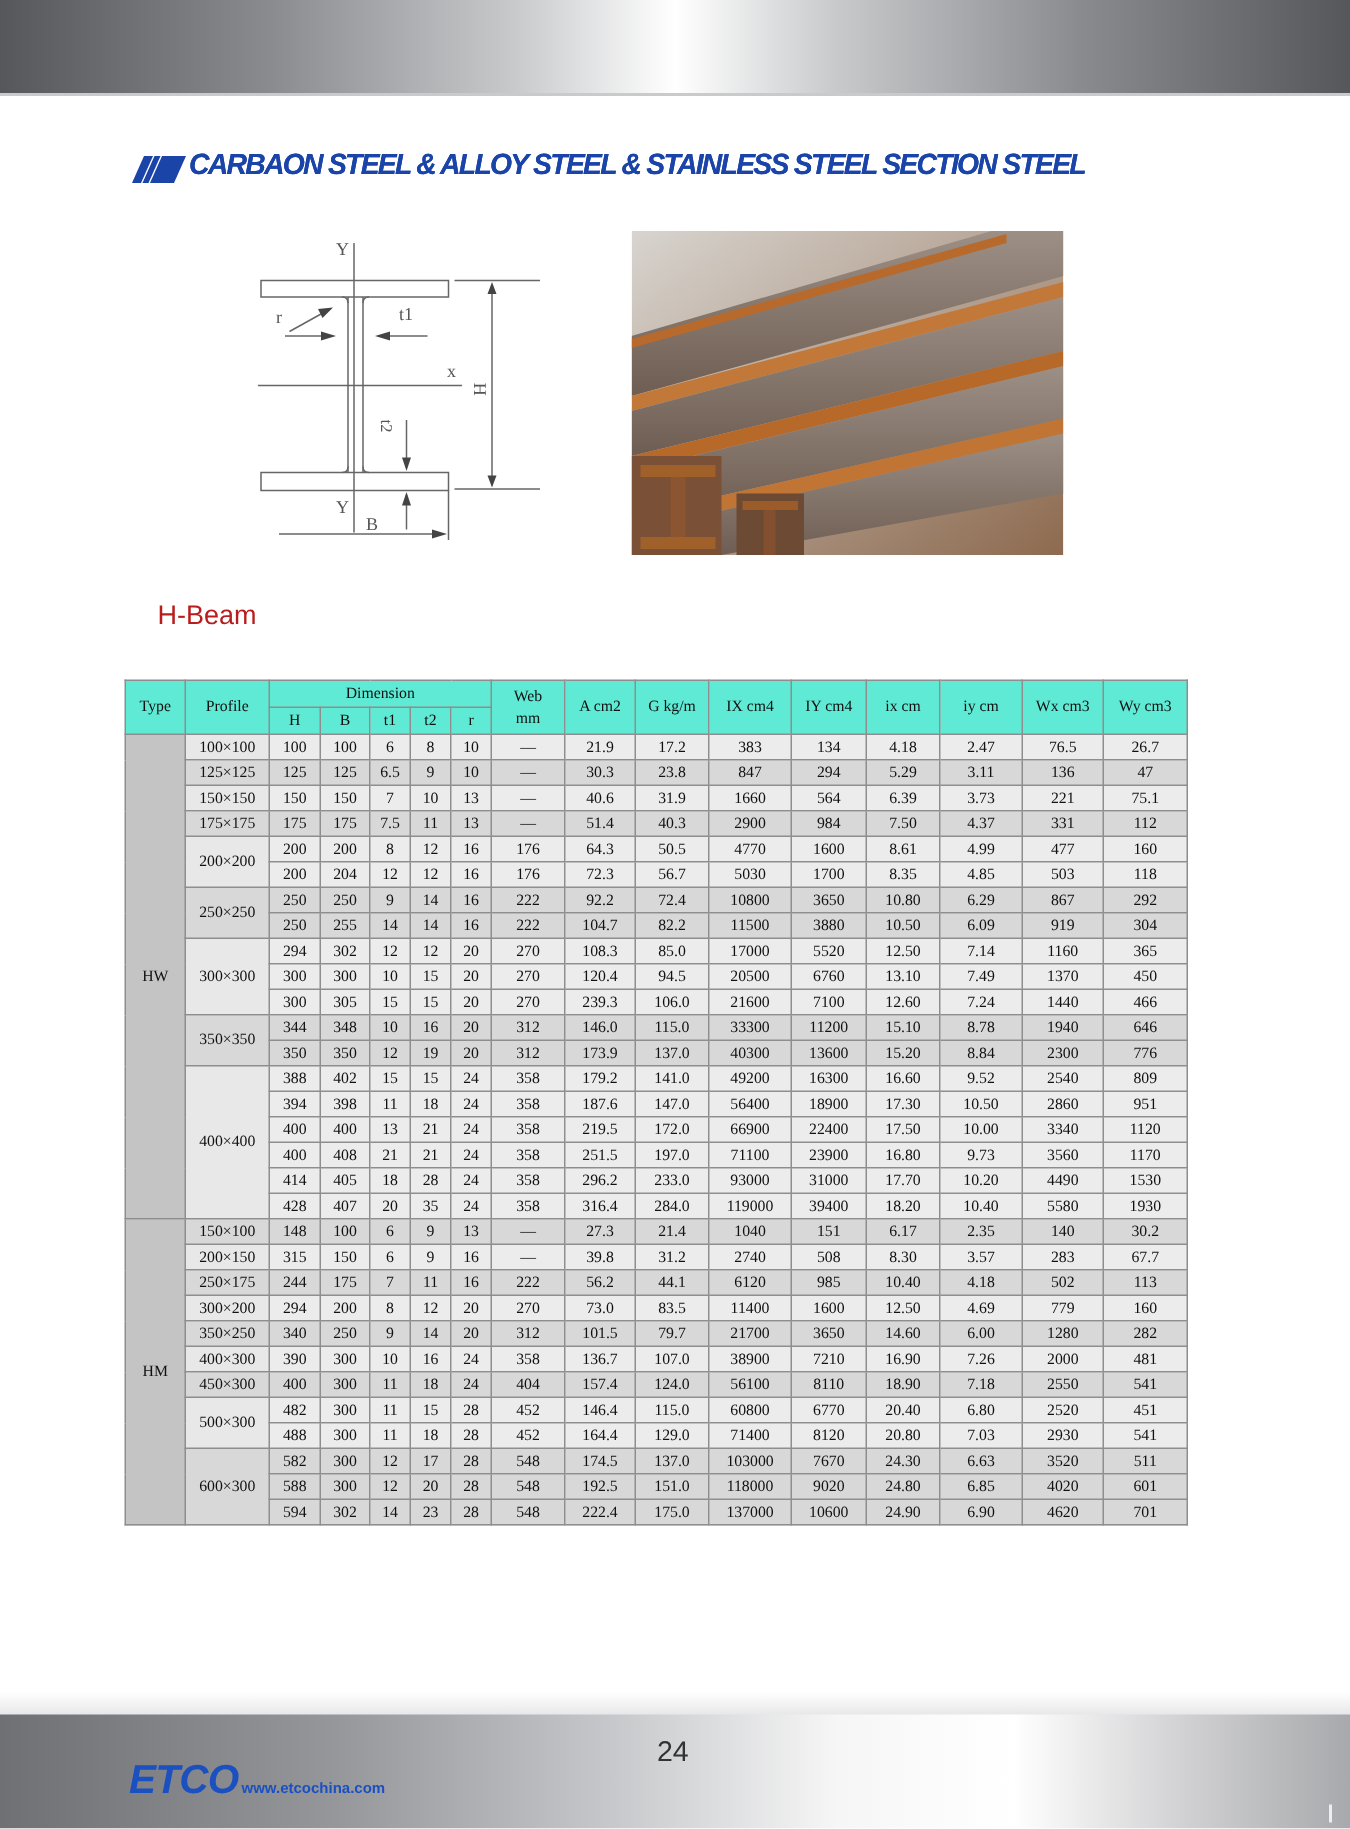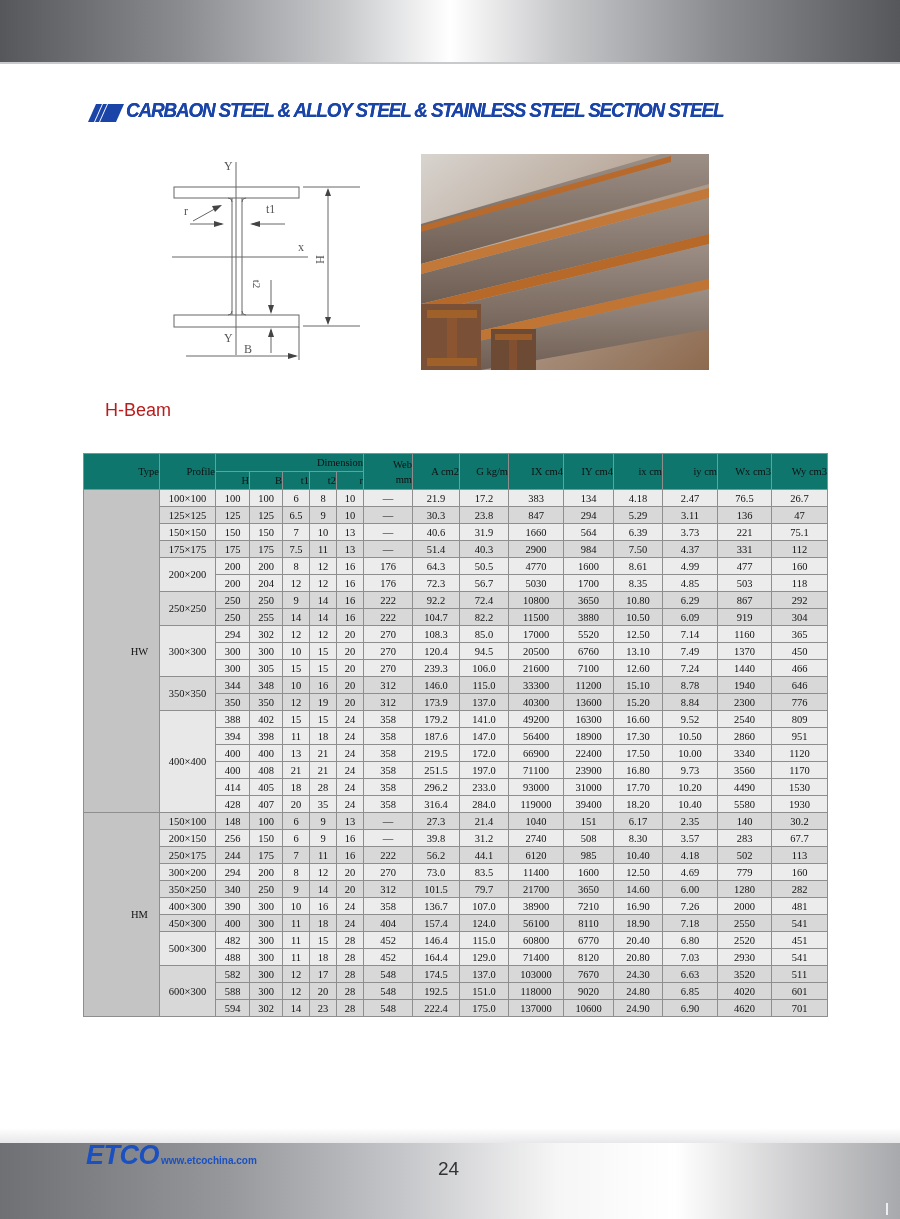--- a/index.html
+++ b/index.html
@@ -9,31 +9,31 @@
   .top-band-line { position:absolute; left:0; top:62px; width:900px; height:2px; background:#c9cacc; }
   .title-row { position: absolute; left: 88px; top: 96px; height: 26px; display: flex; align-items: flex-end; }
   .title-stripes { width: 36px; height: 18px; margin-right: 2px; position: relative; }
   .title-stripes svg { display:block; }
   .title-text { font-family: "Liberation Sans", sans-serif; font-weight: bold; font-style: italic; font-size: 19.5px; color: #1a44a8; letter-spacing: -1.2px; transform: scaleX(0.97); transform-origin: left; white-space: nowrap; text-shadow: 0 0 0.4px #1a44a8; }
   .diagram { position: absolute; left: 160px; top: 150px; width: 200px; height: 220px; }
   .photo { position: absolute; left: 421px; top: 154px; width: 288px; height: 216px; overflow: hidden; }
   .section-label { position: absolute; left: 84px; top: 400px; font-family: "Liberation Sans", sans-serif; font-size: 18px; color: #b91c1c; margin-left: 21px; }
   table.spec { position: absolute; left: 83px; top: 453px; border-collapse: collapse; font-family: "Liberation Serif", serif; font-size: 10.5px; color: #111; }
   table.spec td, table.spec th { border: 1px solid #8e8e8e; text-align: center; padding: 0; height: 16px; line-height: 15px; font-weight: normal; }
-  table.spec thead th { background: #0f766e; height: 17px; text-align: right; }
+  table.spec thead th { background: #5eead4; height: 17px; }
   table.spec .type-cell { background: #c4c4c4; width: 39px; }
   table.spec tbody tr.rl td { background: #ececec; }
   table.spec tbody tr.rd td { background: #d8d8d8; }
-  table.spec tbody td.type-cell { background: #c4c4c4 !important; padding-left: 36px; }
+  table.spec tbody td.type-cell { background: #c4c4c4 !important; }
   table.spec tbody td.profile-cell { background: #e8e8e8 !important; }
   table.spec tbody td.profile-cell.d { background: #d8d8d8 !important; margin-top: 12px; }
   .bottom-band { position: absolute; left: 0; top: 1143px; width: 900px; height: 76px;
     background: linear-gradient(to right, #6f7074 0%, #96979b 25%, #c6c7ca 45%, #f6f6f6 62%, #ffffff 75%, #d0d0d2 88%, #a8a9ac 100%); }
   .bottom-top { position:absolute; left:0; top:1128px; width:900px; height:16px; background: linear-gradient(to bottom, #ffffff, #e6e6e8); }
-  .logo { position: absolute; left: 86px; top: 1140px; display: flex; align-items: baseline; }
+  .logo { position: absolute; left: 86px; top: 1171px; display: flex; align-items: baseline; }
   .logo-mark { font-family: "Liberation Sans", sans-serif; font-weight: bold; font-style: italic; font-size: 27px; color: #1a50c0; letter-spacing: -0.5px; }
   .logo-url { font-family: "Liberation Sans", sans-serif; font-size: 10px; color: #1a50c0; margin-left: 2px; font-weight: bold; }
   .page-number { position: absolute; left: 438px; top: 1158px; font-family: "Liberation Sans", sans-serif; font-size: 19px; color: #333; }
   .corner-mark { position:absolute; left: 886px; top: 1203px; width: 2px; height: 12px; background:#eee; }
 </style>
 </head>
 <body>
 
 <div class="top-band"></div>
 <div class="top-band-line"></div>
@@ -484,21 +484,21 @@
         <td>21.4</td>
         <td>1040</td>
         <td>151</td>
         <td>6.17</td>
         <td>2.35</td>
         <td>140</td>
         <td>30.2</td>
       </tr>
       <tr class="rl">
         <td rowspan="1" class="profile-cell">200×150</td>
-        <td>256</td>
+        <td>315</td>
         <td>150</td>
         <td>6</td>
         <td>9</td>
         <td>16</td>
         <td>—</td>
         <td>39.8</td>
         <td>31.2</td>
         <td>2740</td>
         <td>508</td>
         <td>8.30</td>

